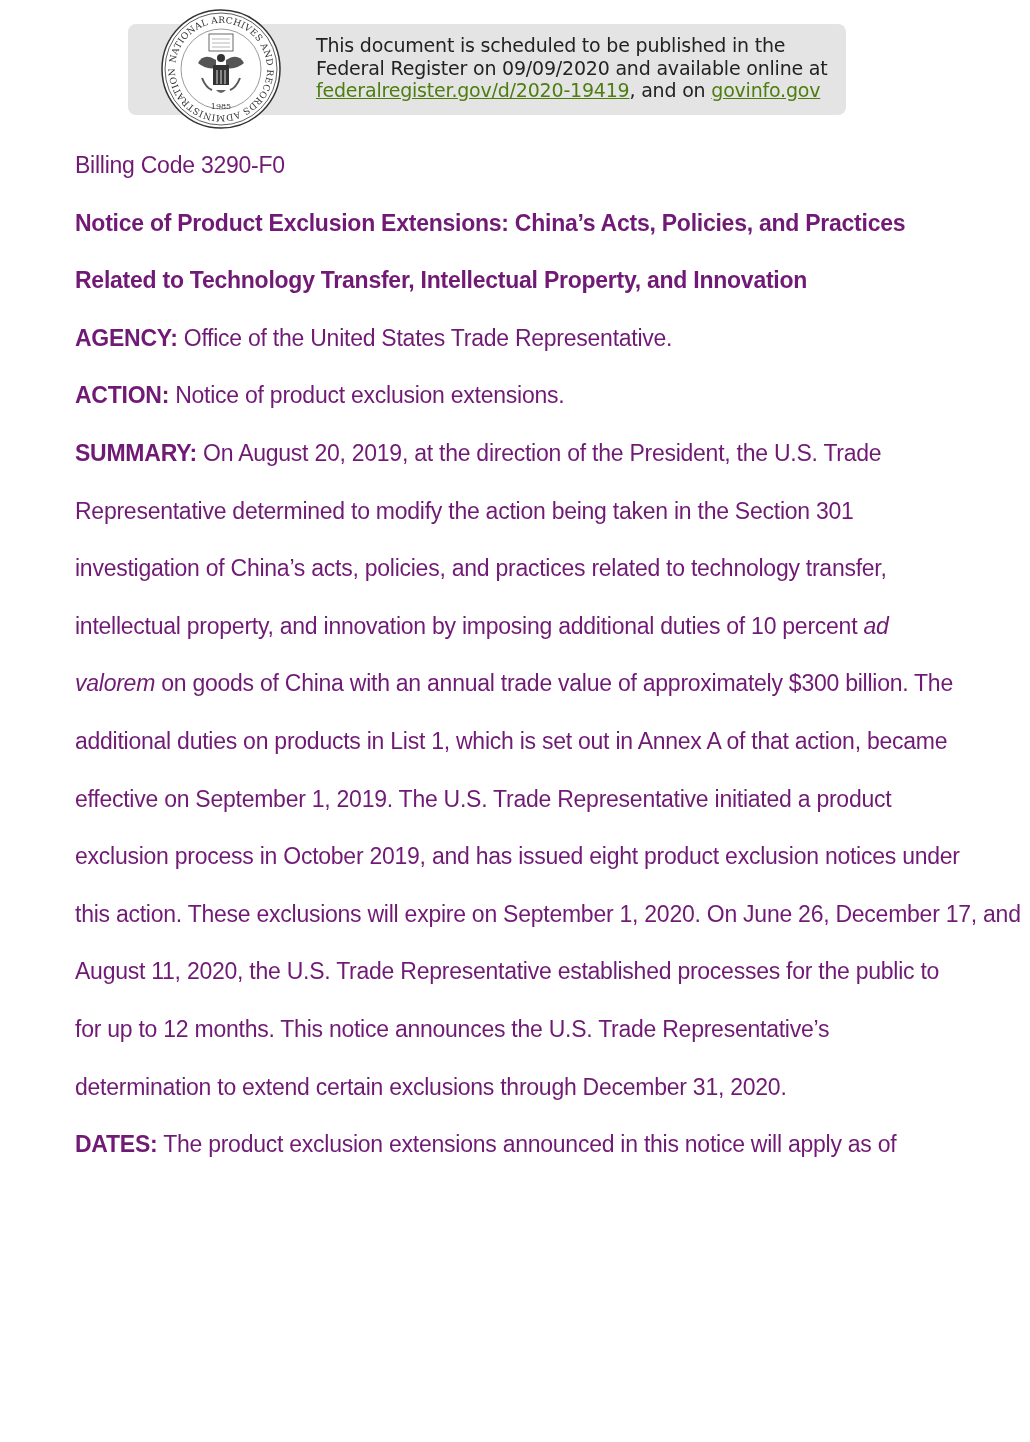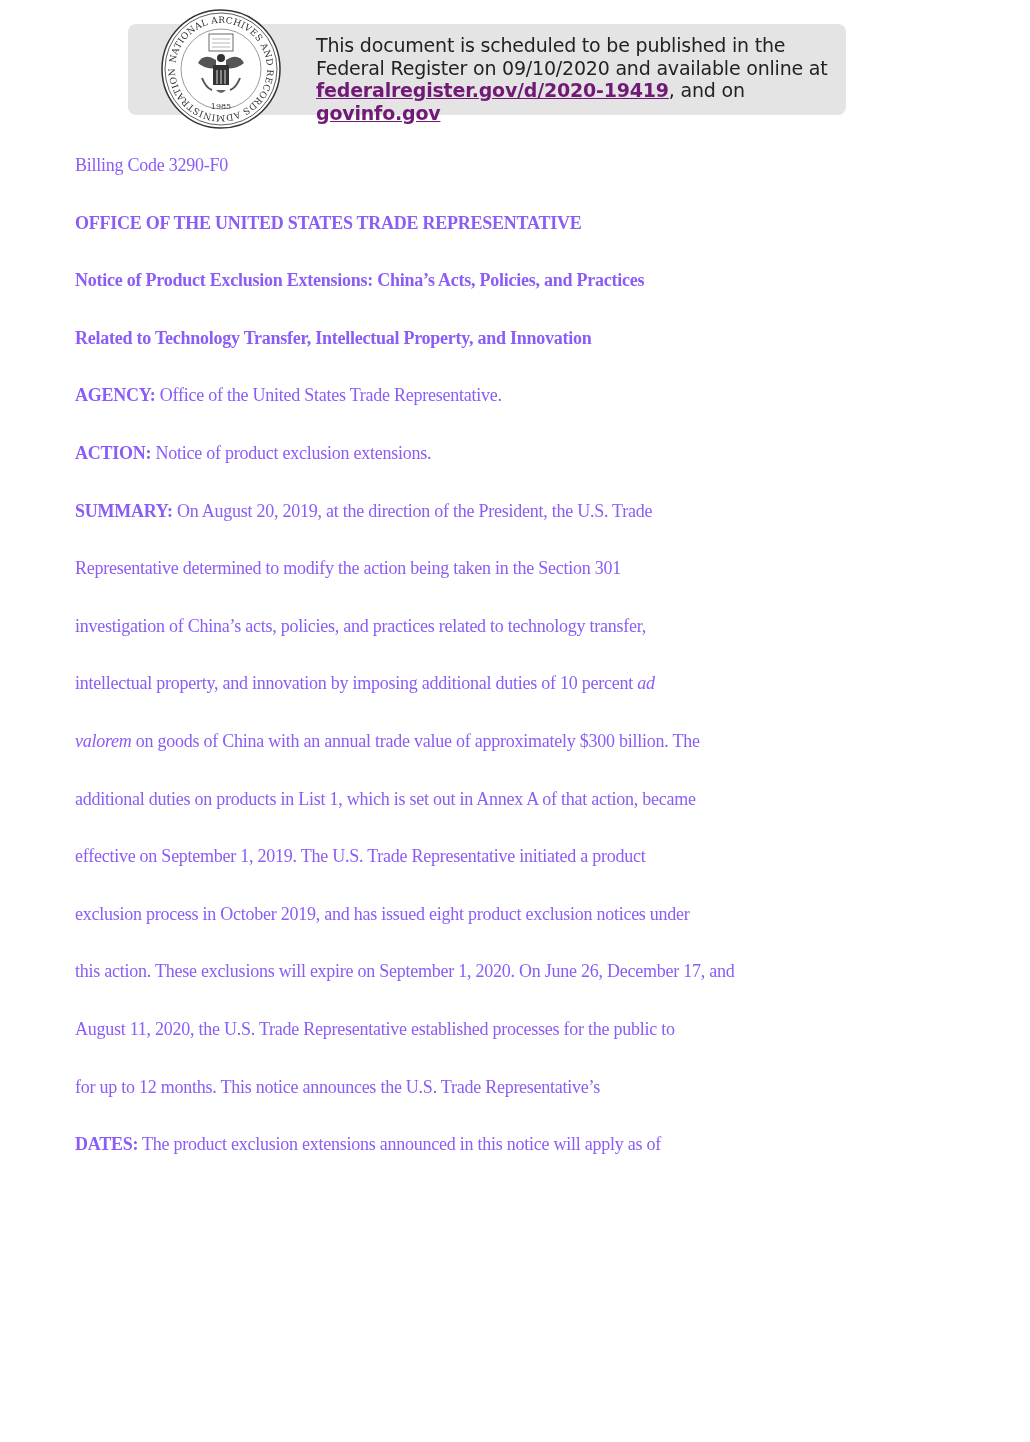--- a/index.html
+++ b/index.html
@@ -9,24 +9,24 @@
     background: #e4e4e4; border-radius: 8px;
   }
   .seal {
     position: absolute; left: 160px; top: 8px; width: 122px; height: 122px;
   }
   .banner-text {
     position: absolute; left: 316px; top: 34px; width: 520px;
     font-family: "DejaVu Sans", sans-serif; font-size: 19px; line-height: 22.5px;
     color: #222; letter-spacing: -0.2px;
   }
-  .banner-text a { color: #701a75; font-weight: bold; text-decoration: underline; }
+  .banner-text a { color: #4d7c0f; font-weight: normal; text-decoration: underline; }
   .doc {
     position: absolute; left: 75px; top: 146px; width: 920px;
-    font-family: Liberation Serif, serif; font-size: 18px; color: #8b5cf6;
+    font-family: Liberation Sans, sans-serif; font-size: 23px; color: #701a75;
   }
   .line { height: 57.6px; line-height: 38px; white-space: nowrap; letter-spacing: -0.25px; }
   .b { font-weight: bold; }
   .i { font-style: italic; }
 </style>
 </head>
 <body>
 
 <div class="banner"></div>
 
@@ -52,43 +52,43 @@
   <line x1="61" y1="62" x2="61" y2="76" stroke="#ddd" stroke-width="1"></line>
   <line x1="65" y1="62" x2="65" y2="76" stroke="#ddd" stroke-width="1"></line>
   <path d="M42,70 Q46,80 52,82" fill="none" stroke="#555" stroke-width="2"></path>
   <path d="M80,70 Q76,80 70,82" fill="none" stroke="#555" stroke-width="2"></path>
   <path d="M56,82 Q61,88 66,82" fill="#666"></path>
   <text x="61" y="101" text-anchor="middle" font-family="DejaVu Serif, serif" font-size="8" fill="#333">1985</text>
 </svg>
 
 <div class="banner-text">
   <div>This document is scheduled to be published in the</div>
-  <div>Federal Register on 09/10/2020 and available online at</div>
+  <div>Federal Register on 09/09/2020 and available online at</div>
   <div><a>federalregister.gov/d/2020-19419</a><span>, and on </span><a>govinfo.gov</a></div>
 </div>
 
 <div class="doc">
   <div class="line">Billing Code 3290-F0</div>
-  <div class="line b">OFFICE OF THE UNITED STATES TRADE REPRESENTATIVE</div>
   <div class="line b">Notice of Product Exclusion Extensions: China’s Acts, Policies, and Practices</div>
   <div class="line b">Related to Technology Transfer, Intellectual Property, and Innovation</div>
 
   <div class="line"><span class="b">AGENCY:</span><span> Office of the United States Trade Representative.</span></div>
   <div class="line"><span class="b">ACTION:</span><span> Notice of product exclusion extensions.</span></div>
 
   <div>
     <div class="line"><span class="b">SUMMARY:</span><span> On August 20, 2019, at the direction of the President, the U.S. Trade</span></div>
     <div class="line">Representative determined to modify the action being taken in the Section 301</div>
     <div class="line">investigation of China’s acts, policies, and practices related to technology transfer,</div>
     <div class="line"><span>intellectual property, and innovation by imposing additional duties of 10 percent </span><span class="i">ad</span></div>
     <div class="line"><span class="i">valorem</span><span> on goods of China with an annual trade value of approximately $300 billion. The</span></div>
     <div class="line">additional duties on products in List 1, which is set out in Annex A of that action, became</div>
     <div class="line">effective on September 1, 2019. The U.S. Trade Representative initiated a product</div>
     <div class="line">exclusion process in October 2019, and has issued eight product exclusion notices under</div>
     <div class="line">this action. These exclusions will expire on September 1, 2020. On June 26, December 17, and</div>
     <div class="line">August 11, 2020, the U.S. Trade Representative established processes for the public to</div>
     <div class="line">for up to 12 months. This notice announces the U.S. Trade Representative’s</div>
+    <div class="line">determination to extend certain exclusions through December 31, 2020.</div>
   </div>
 
   <div>
     <div class="line"><span class="b">DATES:</span><span> The product exclusion extensions announced in this notice will apply as of</span></div>
   </div>
 </div>
 
 </body></html>

